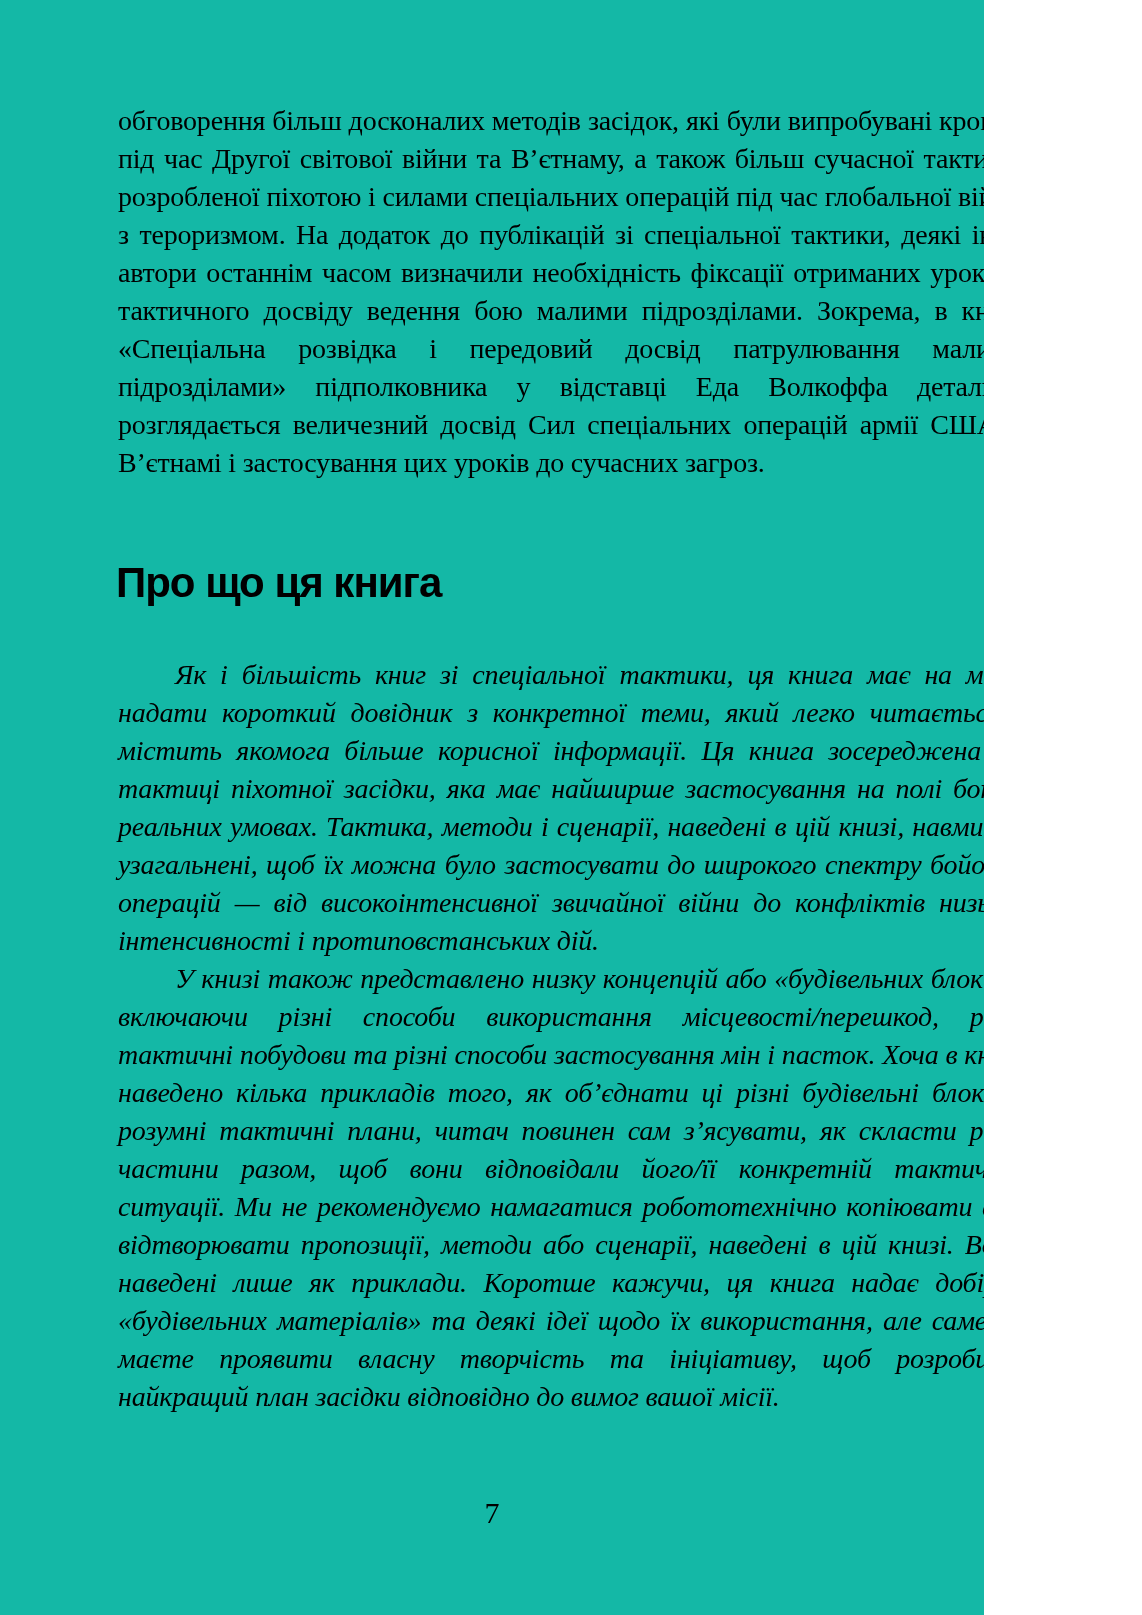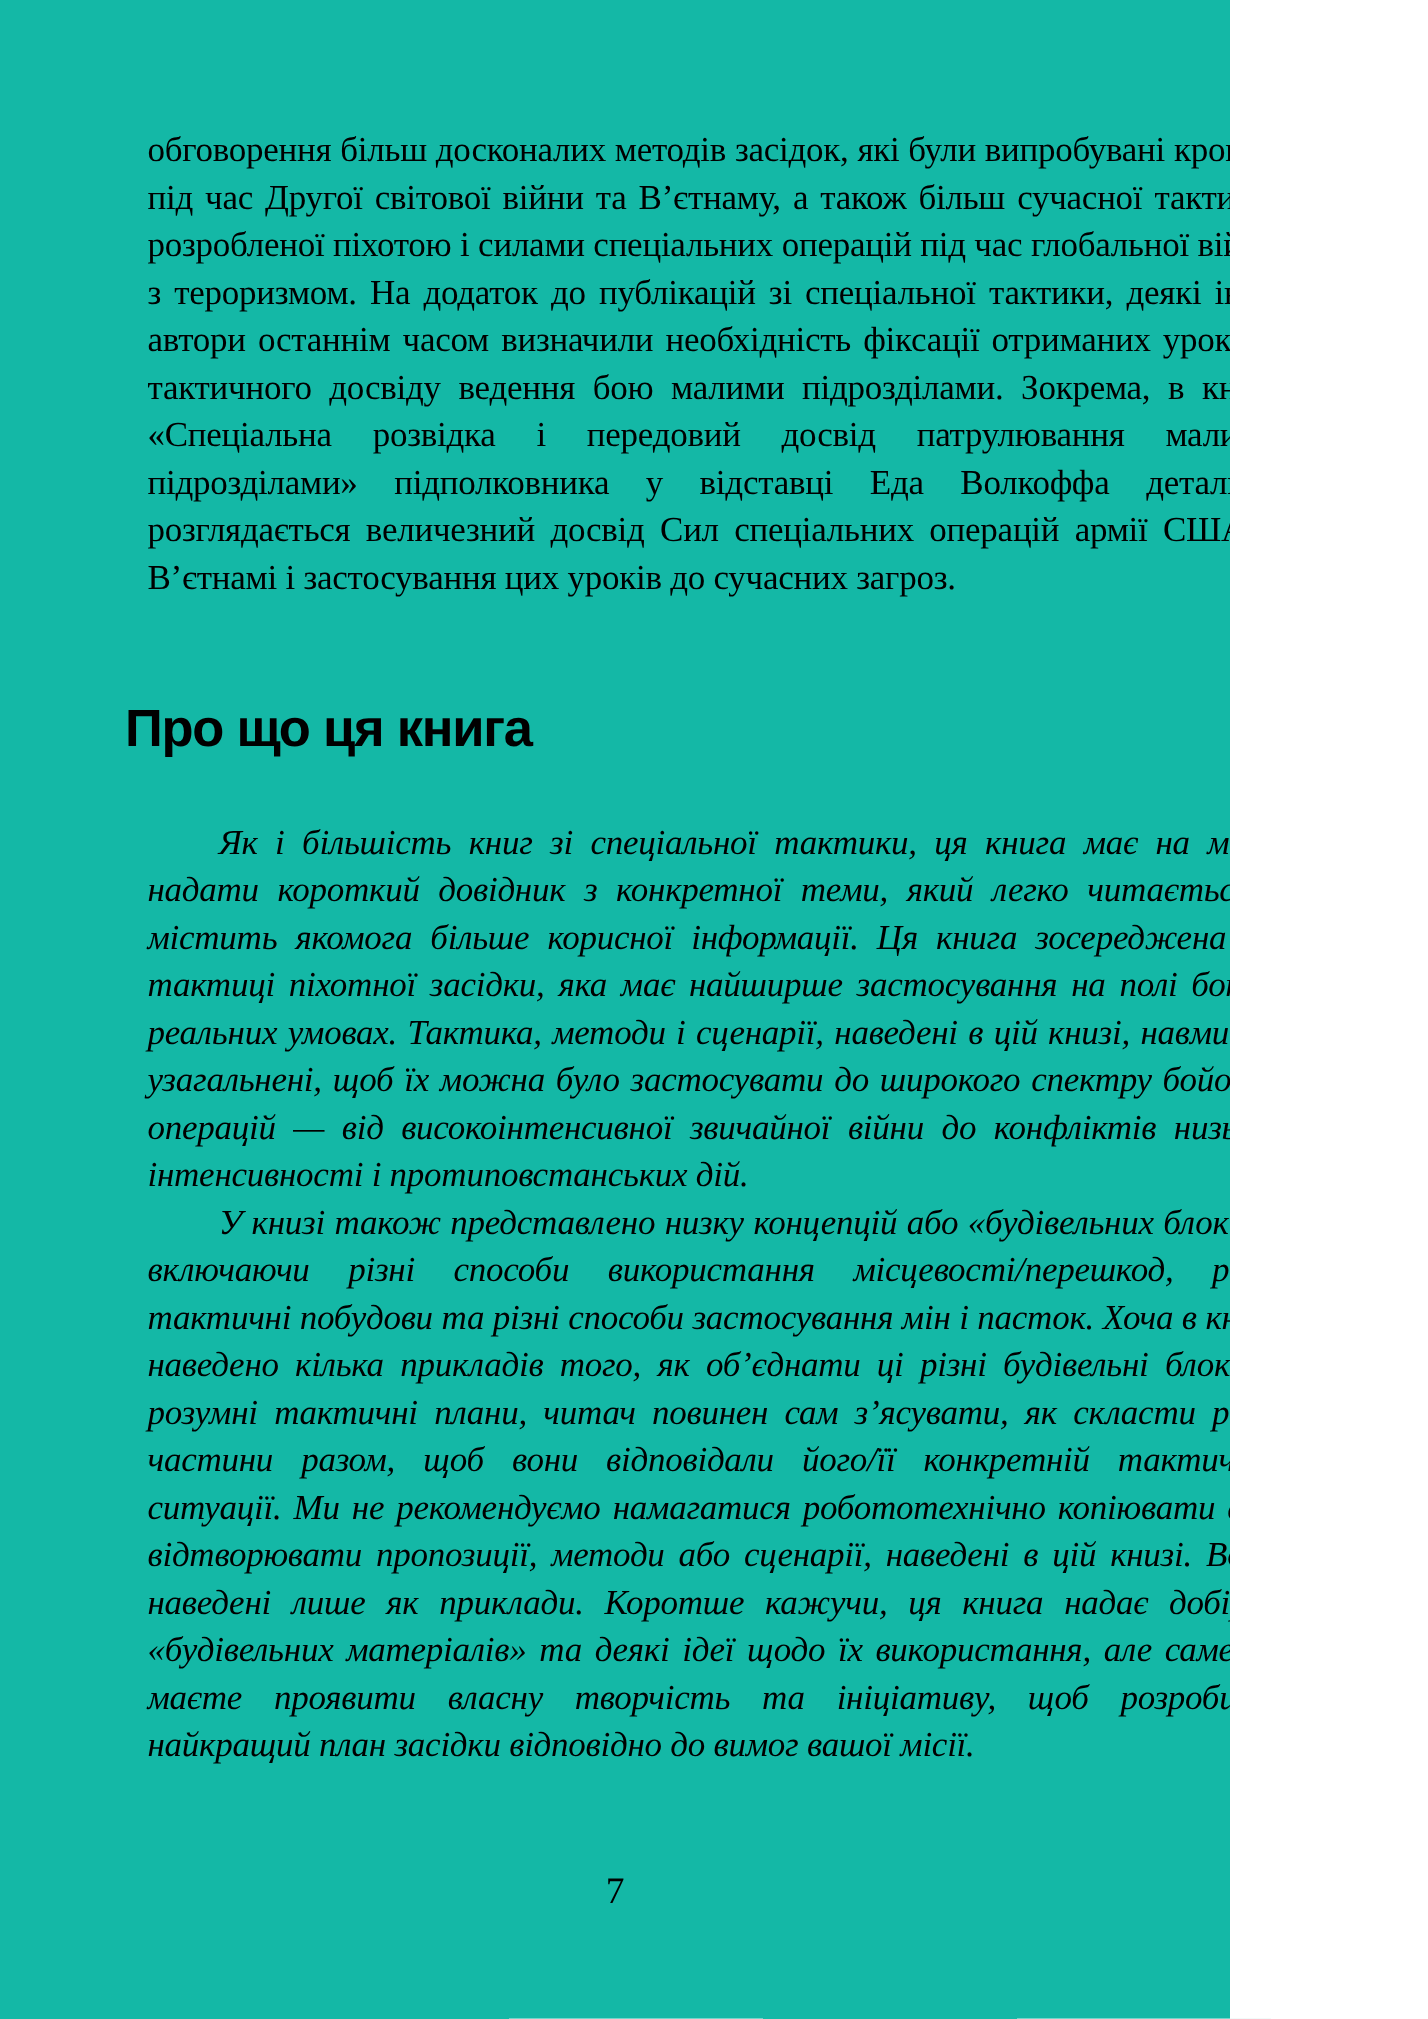--- a/index.html
+++ b/index.html
@@ -34,21 +34,21 @@
   }
   .para-group {
     top: 656px;
     font-style: italic;
   }
   .indent {
     text-indent: 57px;
   }
   .section-heading {
     position: absolute;
-    left: 100px;
+    left: 116px;
     top: 558px;
     margin: 0;
     font-family: "Liberation Sans", sans-serif;
     font-weight: bold;
     font-size: 42px;
     line-height: 50px;
     letter-spacing: -1px;
     color: #000000;
   }
   .page-number {

